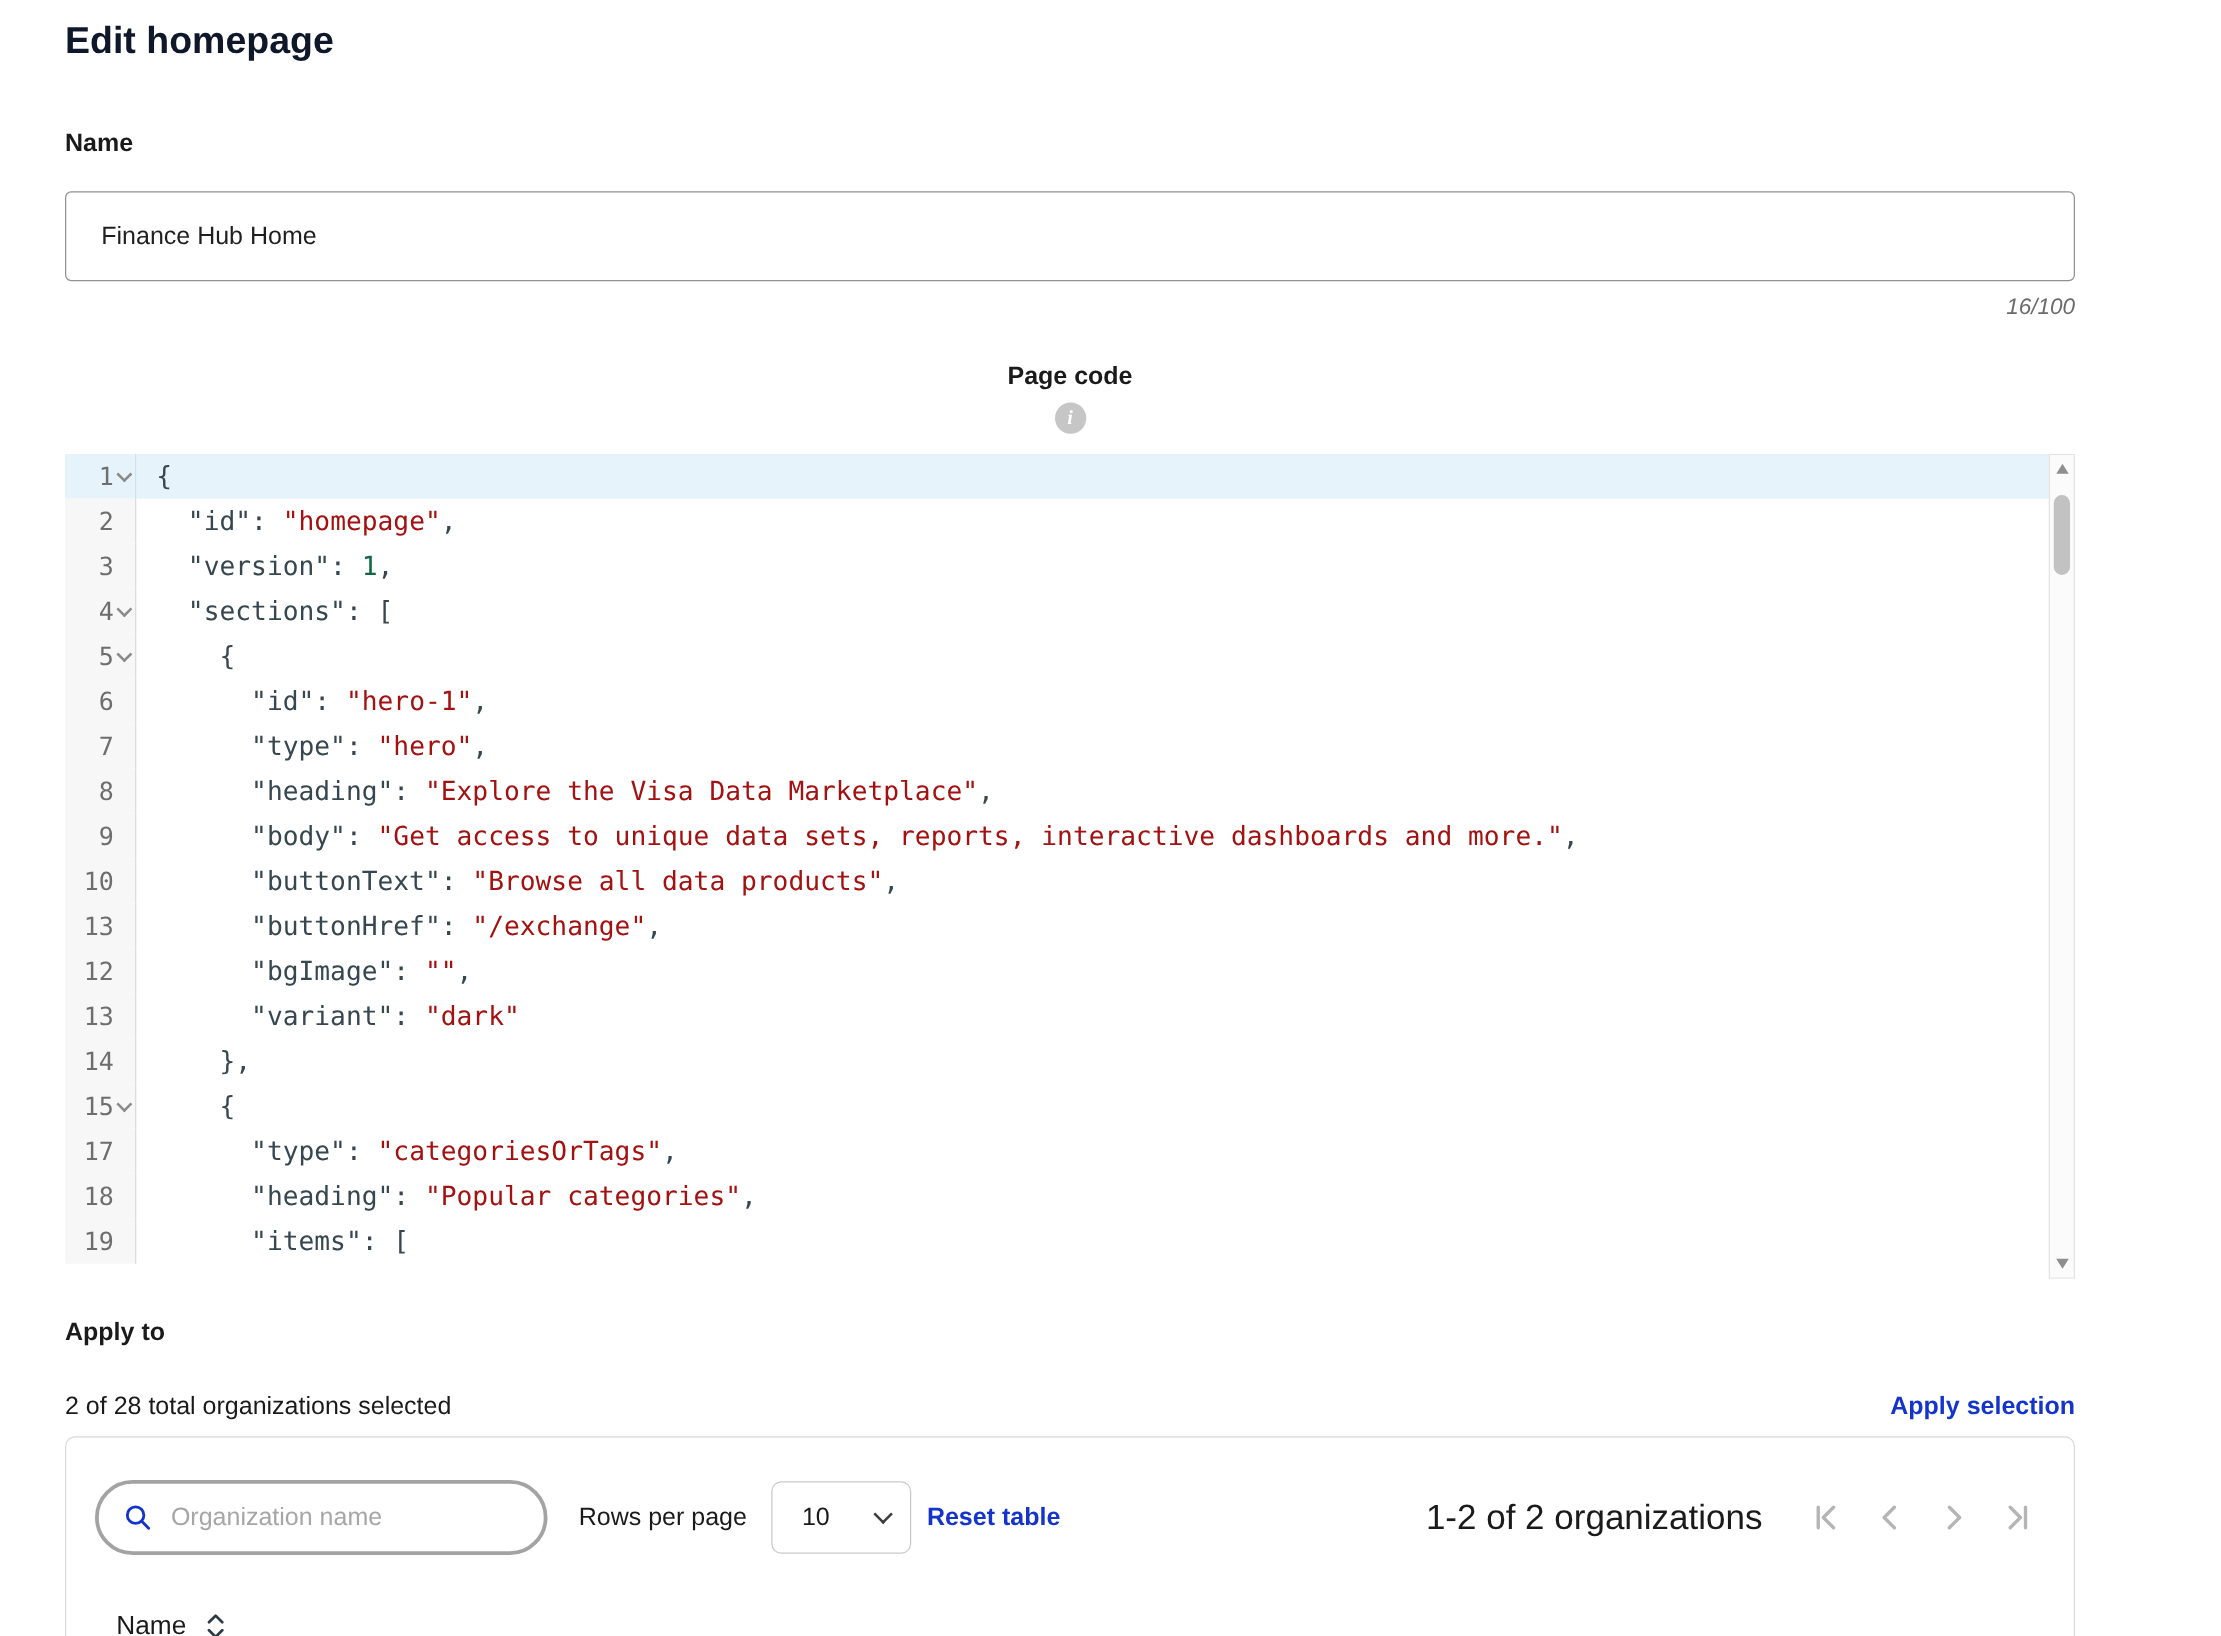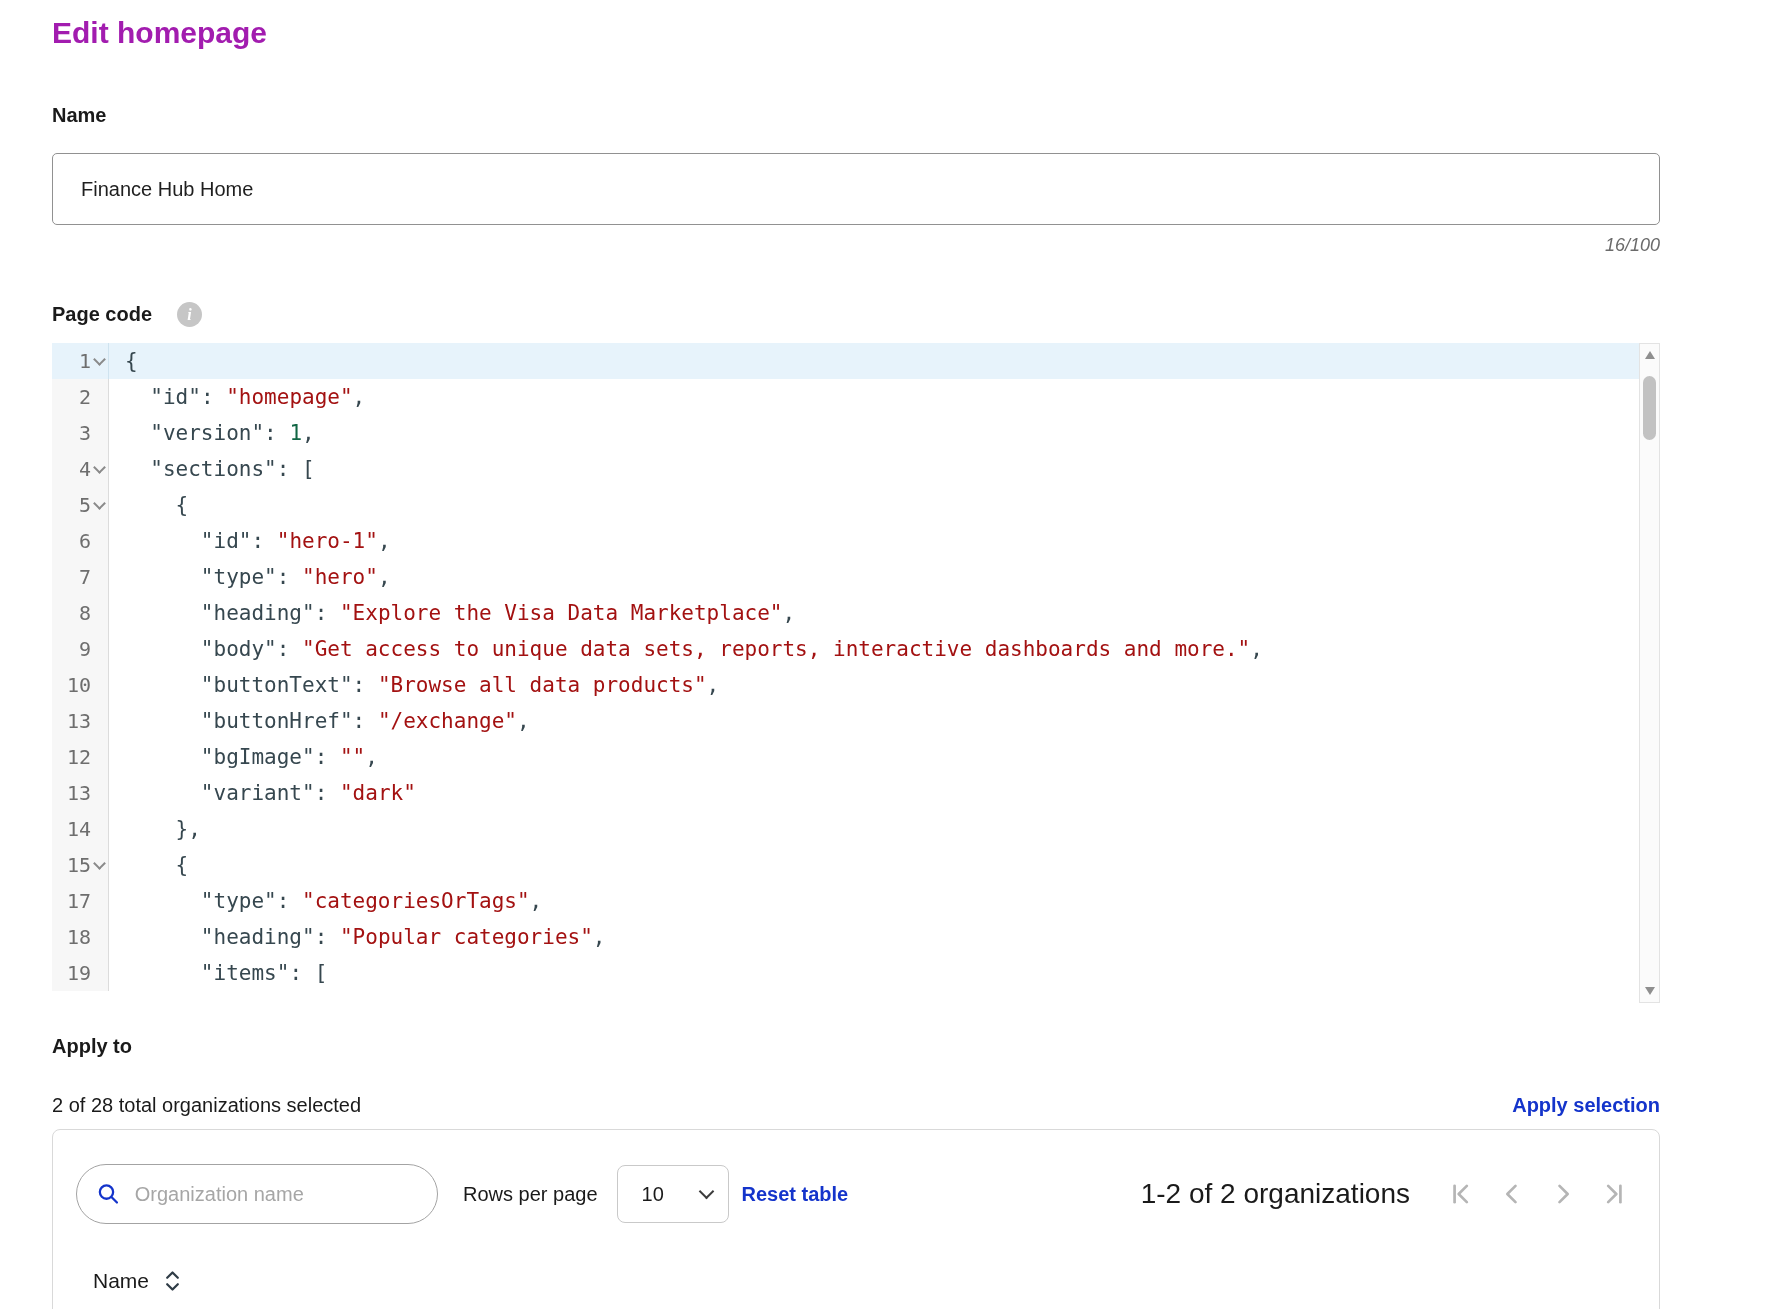--- a/index.html
+++ b/index.html
@@ -6,33 +6,33 @@
     margin: 0;
     width: 1777px;
     height: 1309px;
     overflow: hidden;
     background: #ffffff;
     font-family: "Liberation Sans", sans-serif;
     color: #1a1a1a;
   }
   .container { width: 1608px; margin-left: 52px; }
 
-  h1.page-title { font-size: 30px; font-weight: 700; margin: 16px 0 0; color: #a21caf; }
+  h1.page-title { font-size: 30px; font-weight: 700; margin: 16px 0 0; color: #0f172a; }
 
   .field-label { display: block; margin-top: 54px; font-size: 20px; font-weight: 700; }
 
   .name-input {
     margin-top: 26px; width: 100%; height: 72px; box-sizing: border-box;
     border: 1px solid #919191; border-radius: 5px; padding: 0 28px;
     font-size: 20px; font-family: "Liberation Sans", sans-serif; color: #1f1f1f;
     outline: none; display: block;
   }
   .char-counter { text-align: right; font-style: italic; color: #6b6b6b; font-size: 18px; margin-top: 10px; }
 
-  .pagecode-row { margin-top: 46px; display: flex; align-items: center; gap: 25px; }
+  .pagecode-row { margin-top: 34px; display: flex; align-items: center; gap: 9px; flex-direction: column; }
   .pagecode-row .lbl { font-size: 20px; font-weight: 700; }
   .info-circle {
     width: 25px; height: 25px; border-radius: 50%; background: #c6c6c6;
     color: #ffffff; font-style: italic; font-weight: 700; font-size: 16px;
     display: flex; align-items: center; justify-content: center;
     font-family: "Liberation Serif", serif;
   }
 
   
   .editor {
@@ -73,21 +73,21 @@
 
   
   .apply-label { margin-top: 32px; font-size: 20px; font-weight: 700; }
   .selection-row { margin-top: 36px; display: flex; justify-content: space-between; align-items: flex-end; }
   .selection-summary { font-size: 20px; color: #1a1a1a; }
   .edit-selection { font-size: 20px; font-weight: 700; color: #1434cb; text-decoration: none; cursor: pointer; }
 
   .card { margin-top: 12px; border: 1px solid #d9d9d9; border-radius: 8px; overflow: hidden; }
   .toolbar { display: flex; align-items: center; padding: 34px 26px 0 23px; }
   .searchpill {
-    width: 362px; height: 60px; box-sizing: border-box; border: 1px solid #a3a3a3;
+    width: 362px; height: 60px; box-sizing: border-box; border: 3px solid #a3a3a3;
     border-radius: 30px; display: flex; align-items: center; padding: 0 20px; gap: 13px;
     background: #fff;
   }
   .search-input { border: none; outline: none; font-size: 20px; width: 100%; font-family: "Liberation Sans", sans-serif; color: #1f1f1f; }
   .search-input::placeholder { color: #a6a6a6; }
   .rpp-label { margin-left: 25px; font-size: 20px; }
   .rows-select {
     margin-left: 19px; width: 112px; height: 58px; box-sizing: border-box;
     border: 1px solid #c9c9c9; border-radius: 8px; display: flex; align-items: center;
     justify-content: space-between; padding: 0 16px 0 24px; font-size: 20px; cursor: pointer;

